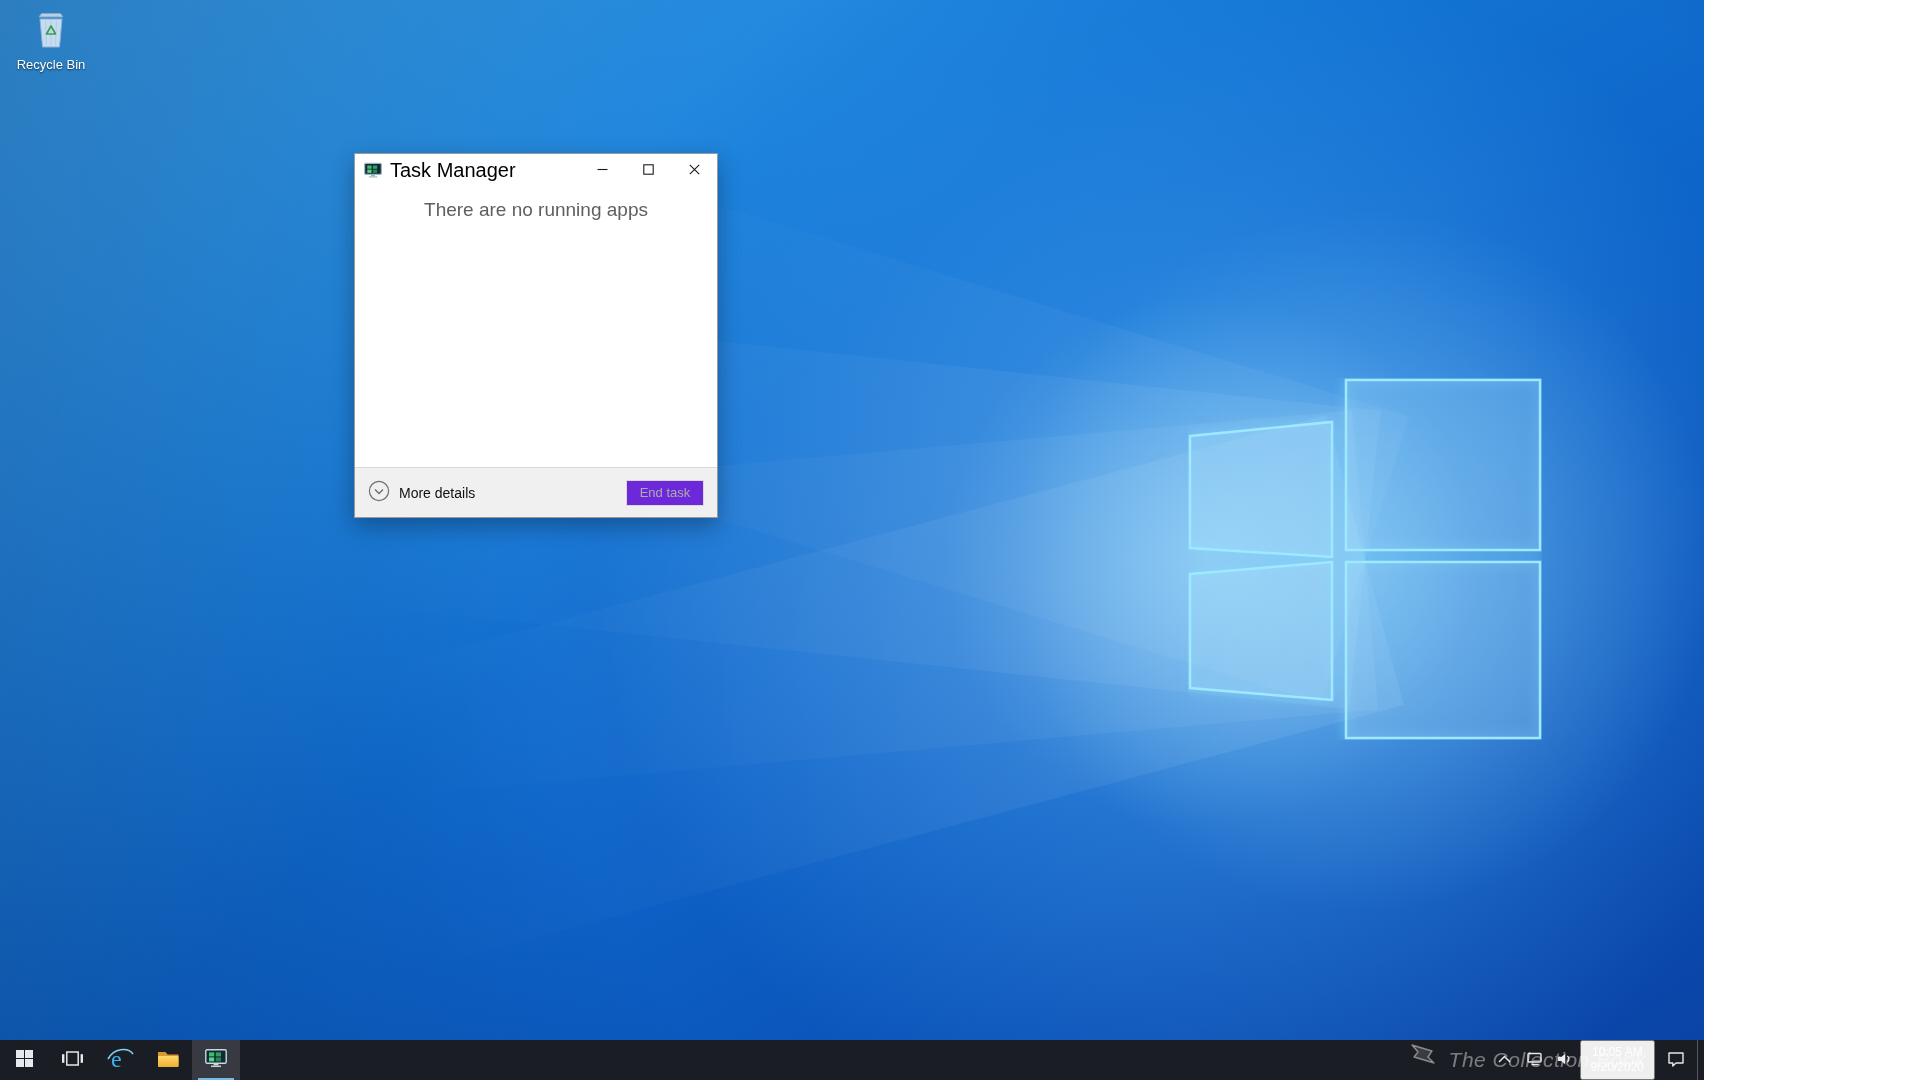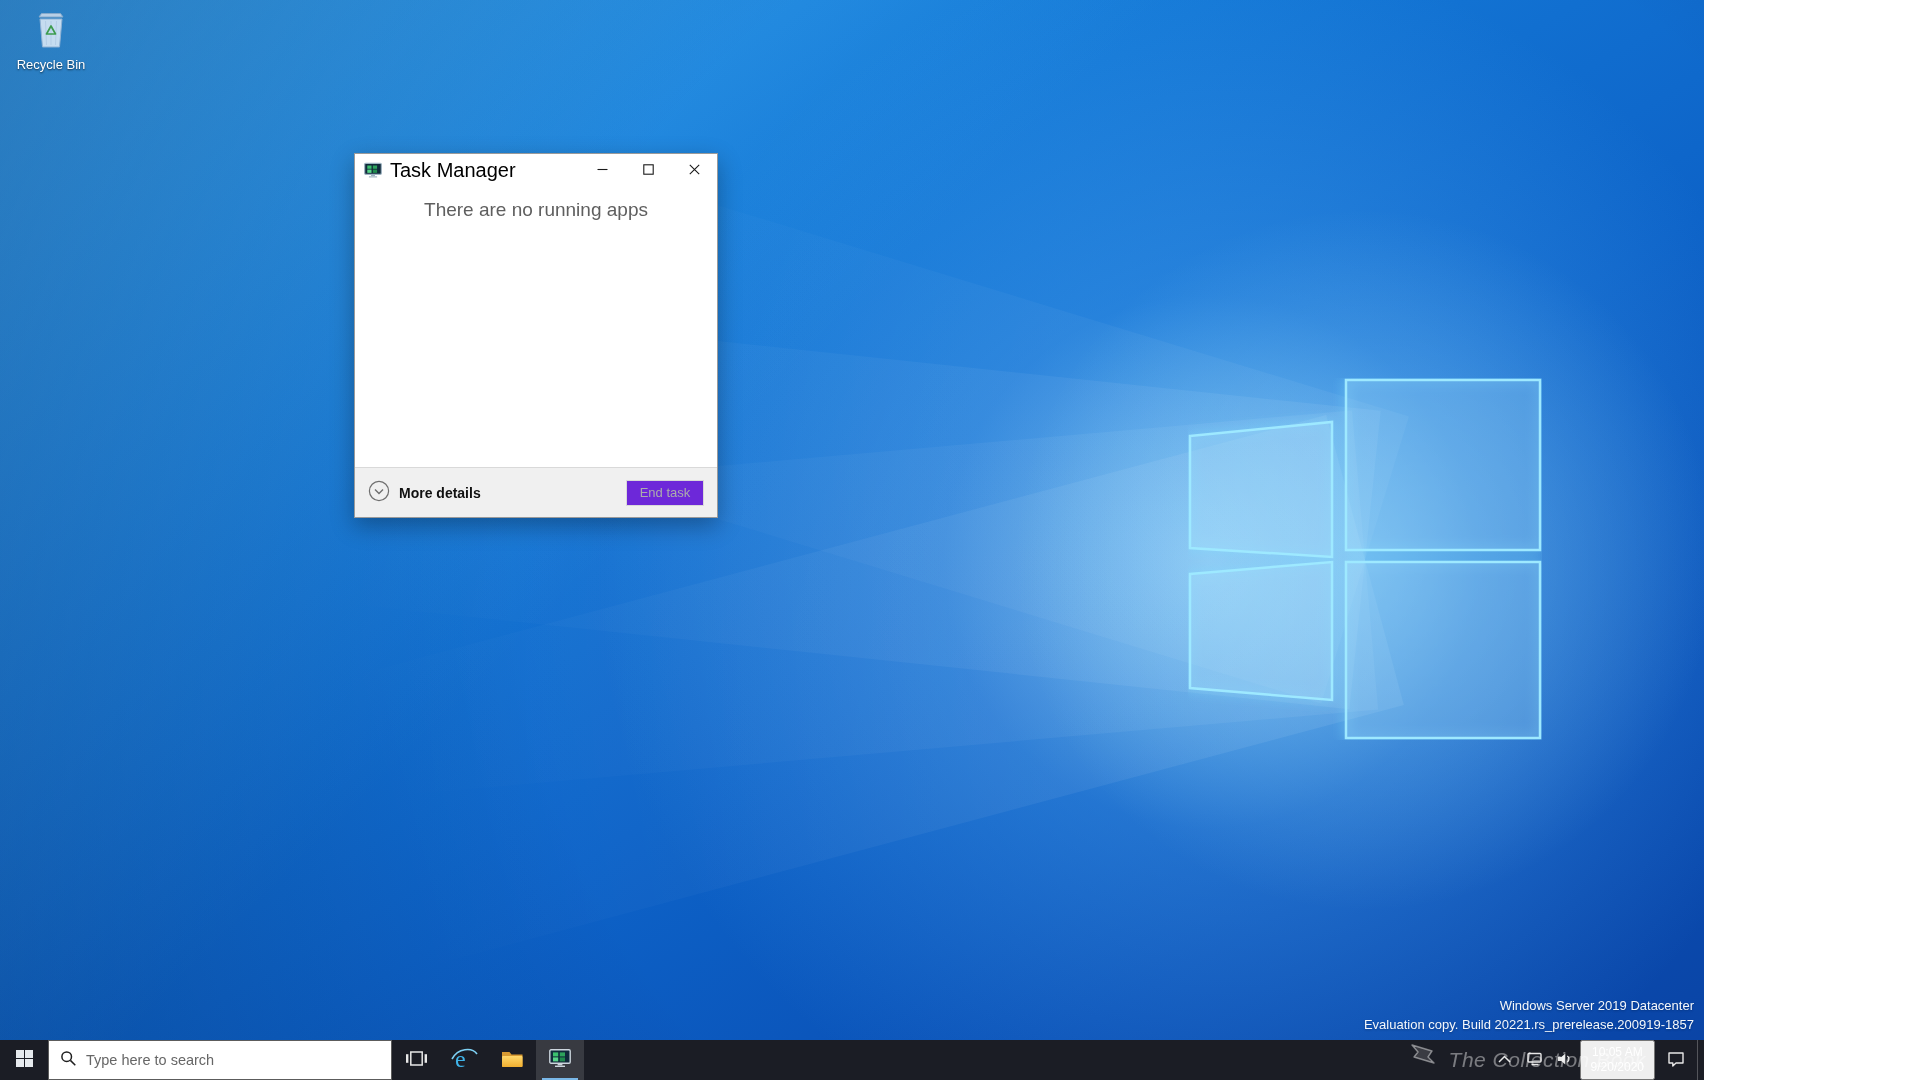--- a/index.html
+++ b/index.html
@@ -31,21 +31,21 @@
     border:1px solid #9a9a9a; box-shadow:0 8px 22px rgba(0,0,0,0.30); z-index:20; }
   .tm-titlebar { height:32px; display:flex; align-items:center; background:#fff; }
   .tm-title-icon { margin-left:9px; display:flex; }
   .tm-title { margin-left:8px; font-size:20px; color:#000; }
   .tm-controls { margin-left:auto; display:flex; height:32px; }
   .tm-ctl { width:46px; height:32px; display:flex; align-items:center; justify-content:center; background:transparent; border:none; cursor:pointer; }
   .tm-body { text-align:center; padding-top:13px; }
   .tm-empty { font-size:19px; color:#5f5f5f; }
   .tm-footer { position:absolute; left:0; right:0; bottom:0; height:50px; background:#f0f0f0;
     border-top:1px solid #d9d9d9; display:flex; align-items:center; padding:0 13px; }
-  .more-details { display:flex; align-items:center; gap:9px; background:none; border:none; cursor:pointer;font-weight:bold; }
+  .more-details { display:flex; align-items:center; gap:9px; background:none; border:none; cursor:pointer; }
   .more-details span { font-size:14px; color:#101010; }
   .end-task-btn { margin-left:auto; width:78px; height:26px; background:#6d28d9; border:1px solid #d9d9d9;
     color:#acacac; font-size:13px; }
 
   
   .sysinfo { position:absolute; right:10px; bottom:46px; text-align:right; color:#f4f8fc; font-size:13px;
     line-height:19px; text-shadow:0 1px 2px rgba(0,30,80,0.45); z-index:5; }
   .watermark { position:absolute; right:58px; bottom:2px; z-index:60; display:flex; align-items:center; gap:9px;
     color:rgba(255,255,255,0.42); font-size:21px; font-style:italic; letter-spacing:0.5px; pointer-events:none; }
 
@@ -158,24 +158,20 @@
             <circle cx="11" cy="11" r="9.6" fill="none" stroke="#6f6f6f" stroke-width="1.2"></circle>
             <polyline points="7,9.5 11,13.5 15,9.5" fill="none" stroke="#6f6f6f" stroke-width="1.4"></polyline>
           </svg>
         </span>
         <span>More details</span>
       </button>
       <button class="end-task-btn" disabled="">End task</button>
     </div>
   </div>
 
-  <div class="sysinfo">
-    <div>Windows Server 2019 Datacenter</div>
-    <div>Evaluation copy. Build 20221.rs_prerelease.200919-1857</div>
-  </div>
 
   <div class="watermark">
     <span>
       <svg width="34" height="32" viewBox="0 0 34 32">
         <path d="M6,4 L26,10 L22,16 L28,22 L8,16 L12,11 Z" fill="rgba(255,255,255,0.14)" stroke="rgba(255,255,255,0.45)" stroke-width="1.4" stroke-linejoin="round"></path>
       </svg>
     </span>
     <span>The Collection Book</span>
   </div>
 
@@ -184,29 +180,20 @@
       <span>
         <svg width="17" height="17" viewBox="0 0 17 17" fill="#e6eaee">
           <rect x="0" y="0" width="8" height="8"></rect>
             <rect x="9" y="0" width="8" height="8"></rect>
           <rect x="0" y="9" width="8" height="8"></rect>
             <rect x="9" y="9" width="8" height="8"></rect>
         </svg>
       </span>
     </button>
 
-    <div class="tb-search">
-      <span>
-        <svg width="17" height="17" viewBox="0 0 17 17">
-          <circle cx="6.7" cy="6.7" r="4.8" fill="none" stroke="#1f1f1f" stroke-width="1.5"></circle>
-          <line x1="10.4" y1="10.4" x2="15.3" y2="15.3" stroke="#1f1f1f" stroke-width="1.5"></line>
-        </svg>
-      </span>
-      <input type="text" placeholder="Type here to search" style="">
-    </div>
 
     <button class="tb-btn tb-app">
       <span>
         <svg width="21" height="17" viewBox="0 0 21 17">
           <rect x="4.8" y="2" width="11.4" height="13" fill="none" stroke="#e8e8e8" stroke-width="1.5"></rect>
           <rect x="0" y="4.2" width="2.4" height="8.6" fill="#e8e8e8"></rect>
           <rect x="18.6" y="4.2" width="2.4" height="8.6" fill="#e8e8e8"></rect>
         </svg>
       </span>
     </button>

